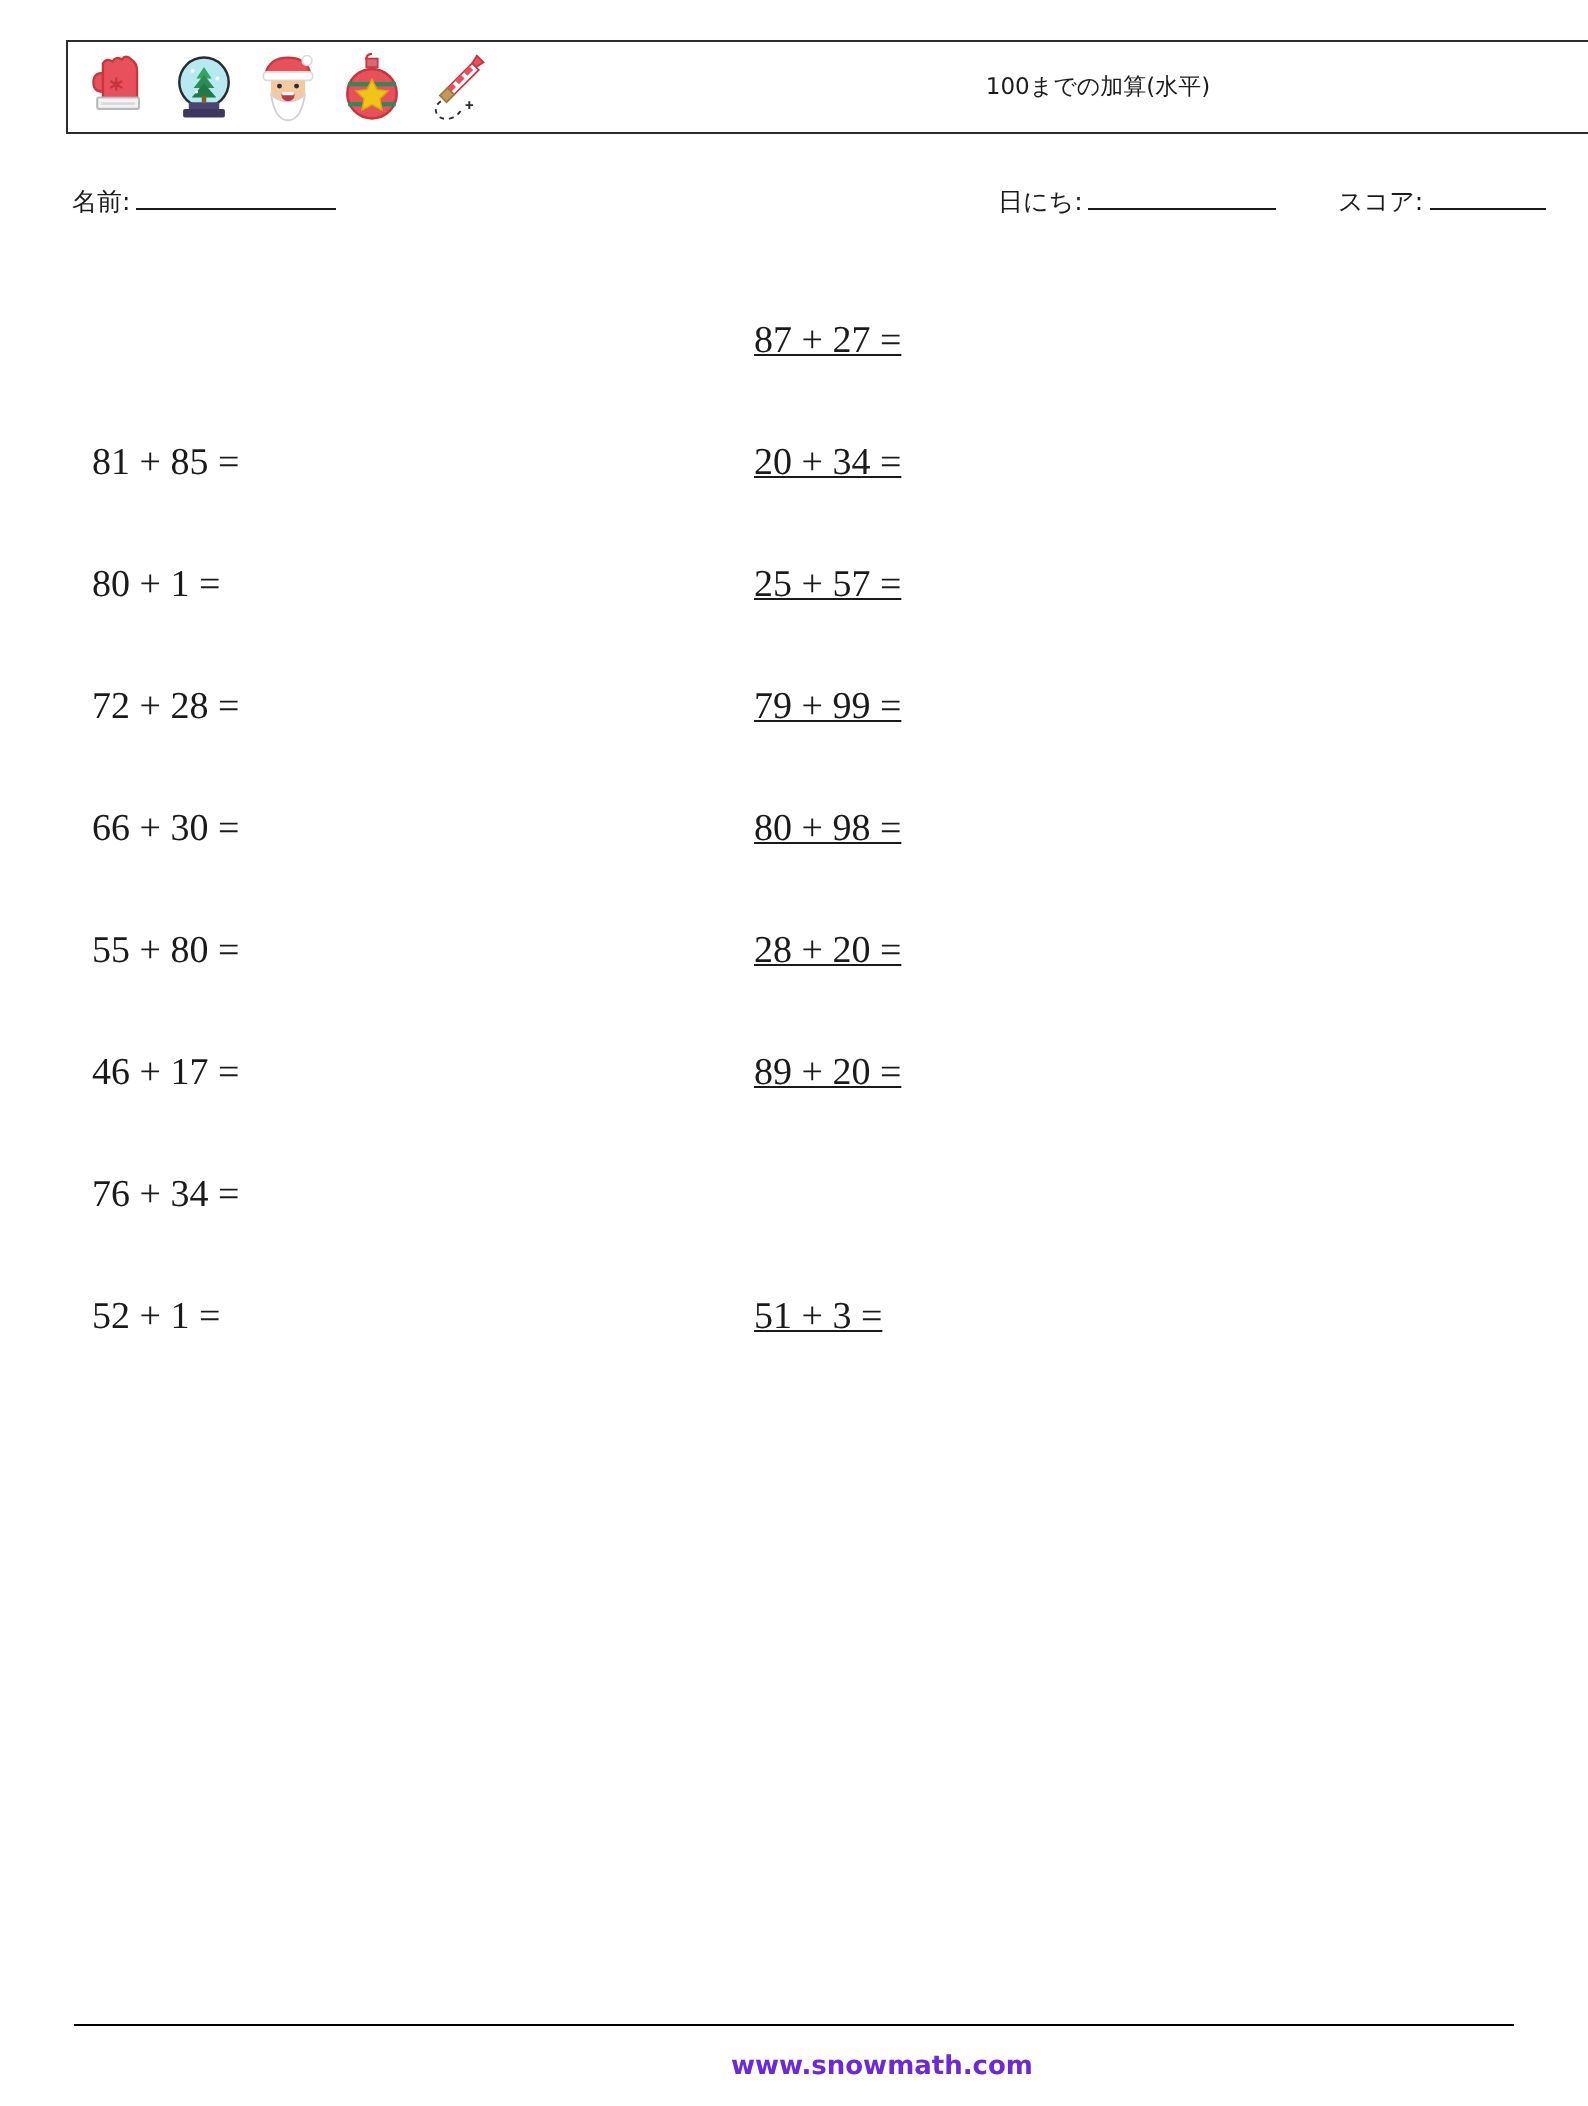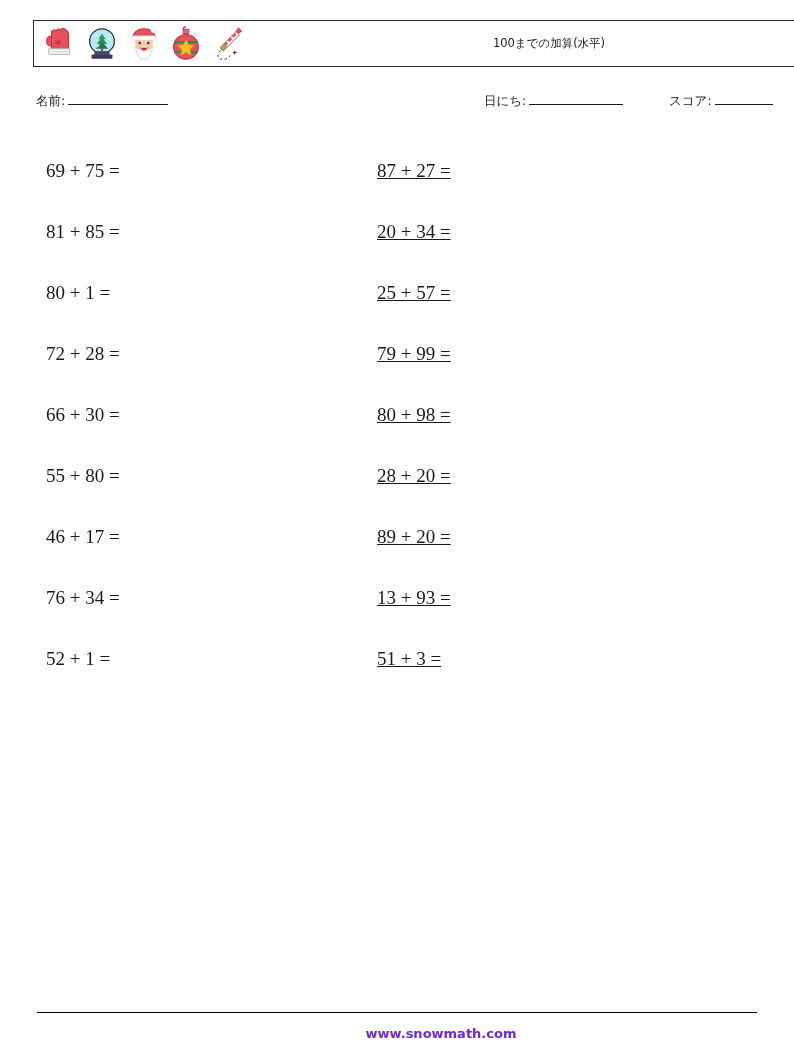--- a/index.html
+++ b/index.html
@@ -64,21 +64,21 @@
     font-size: 12.5px;
     color: #1b1b1b;
   }
   .meta-field {
     position: absolute;
     display: flex;
     align-items: baseline;
     white-space: nowrap;
   }
   #field-name  { left: 0px; }
-  #field-date  { left: 448px; }
+  #field-date  { left: 463px; }
   #field-score { left: 622px; margin-left: 11px; }
 
   .meta-label { margin-right: 3px; }
   .meta-blank {
     display: inline-block;
     border-bottom: 1.4px solid #1b1b1b;
     height: 12px;
   }
   #blank-name  { width: 100px; }
   #blank-date  { width: 94px; }
@@ -205,21 +205,20 @@
 
   <div class="meta-field" id="field-score">
     <span class="meta-label">スコア:</span>
     <span class="meta-blank" id="blank-score"></span>
   </div>
 
 </div>
 
 <div id="problems">
     <div class="prob-row">
-      <div class="prob-cell col-0">69 + 75 =</div>
       <div class="prob-cell col-1">87 + 27 =</div>
     </div>
     <div class="prob-row">
       <div class="prob-cell col-0">81 + 85 =</div>
       <div class="prob-cell col-1">20 + 34 =</div>
     </div>
     <div class="prob-row">
       <div class="prob-cell col-0">80 + 1 =</div>
       <div class="prob-cell col-1">25 + 57 =</div>
     </div>
@@ -234,21 +233,20 @@
     <div class="prob-row">
       <div class="prob-cell col-0">55 + 80 =</div>
       <div class="prob-cell col-1">28 + 20 =</div>
     </div>
     <div class="prob-row">
       <div class="prob-cell col-0">46 + 17 =</div>
       <div class="prob-cell col-1">89 + 20 =</div>
     </div>
     <div class="prob-row">
       <div class="prob-cell col-0">76 + 34 =</div>
-      <div class="prob-cell col-1">13 + 93 =</div>
     </div>
     <div class="prob-row">
       <div class="prob-cell col-0">52 + 1 =</div>
       <div class="prob-cell col-1">51 + 3 =</div>
     </div>
   </div>
 
 <div id="footer-rule"></div>
 <div id="footer-url">www.snowmath.com</div>
 

